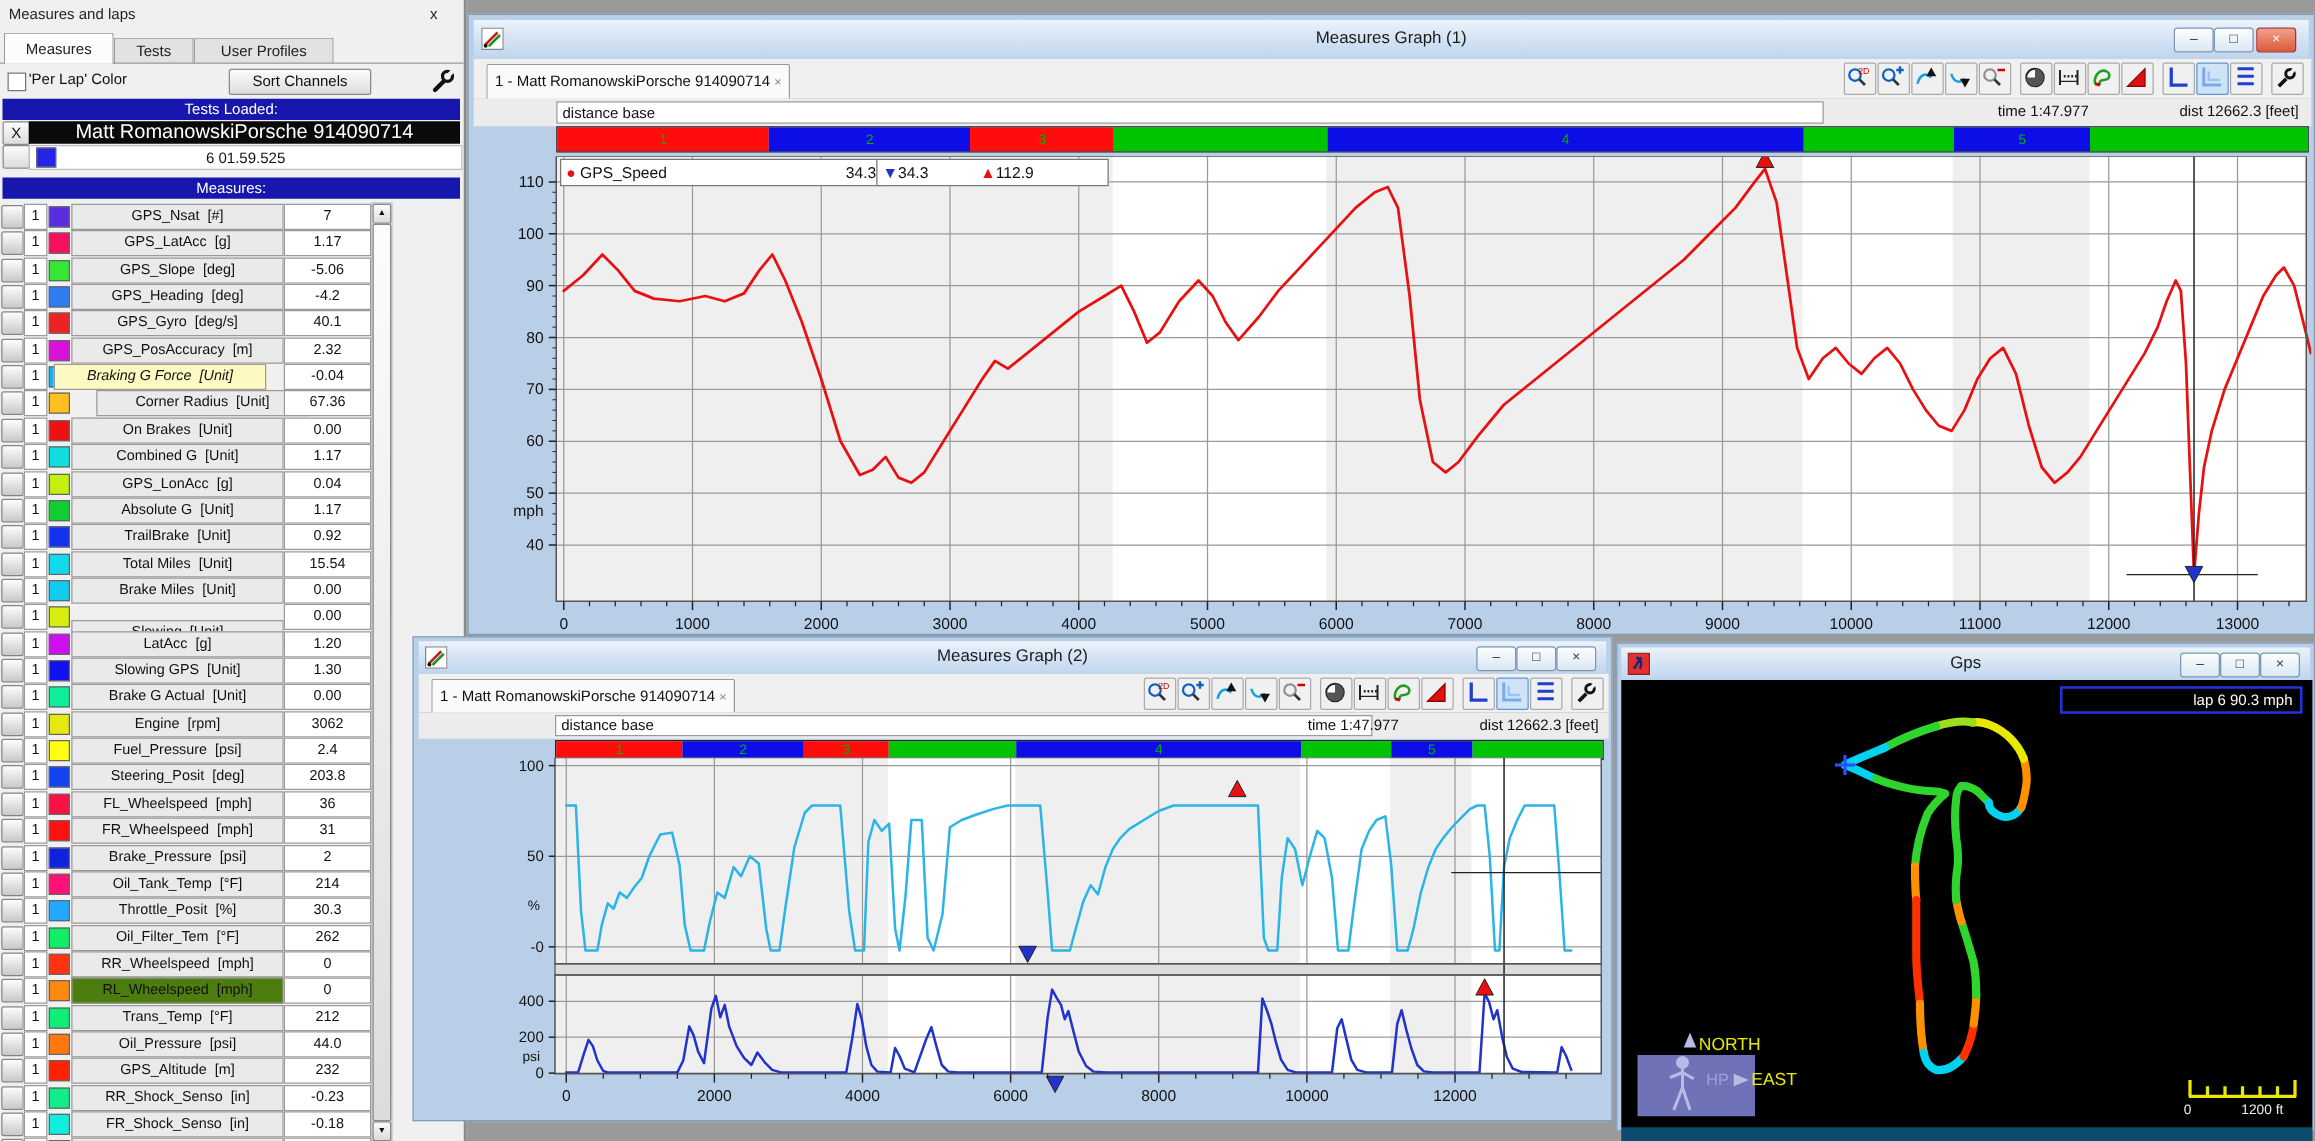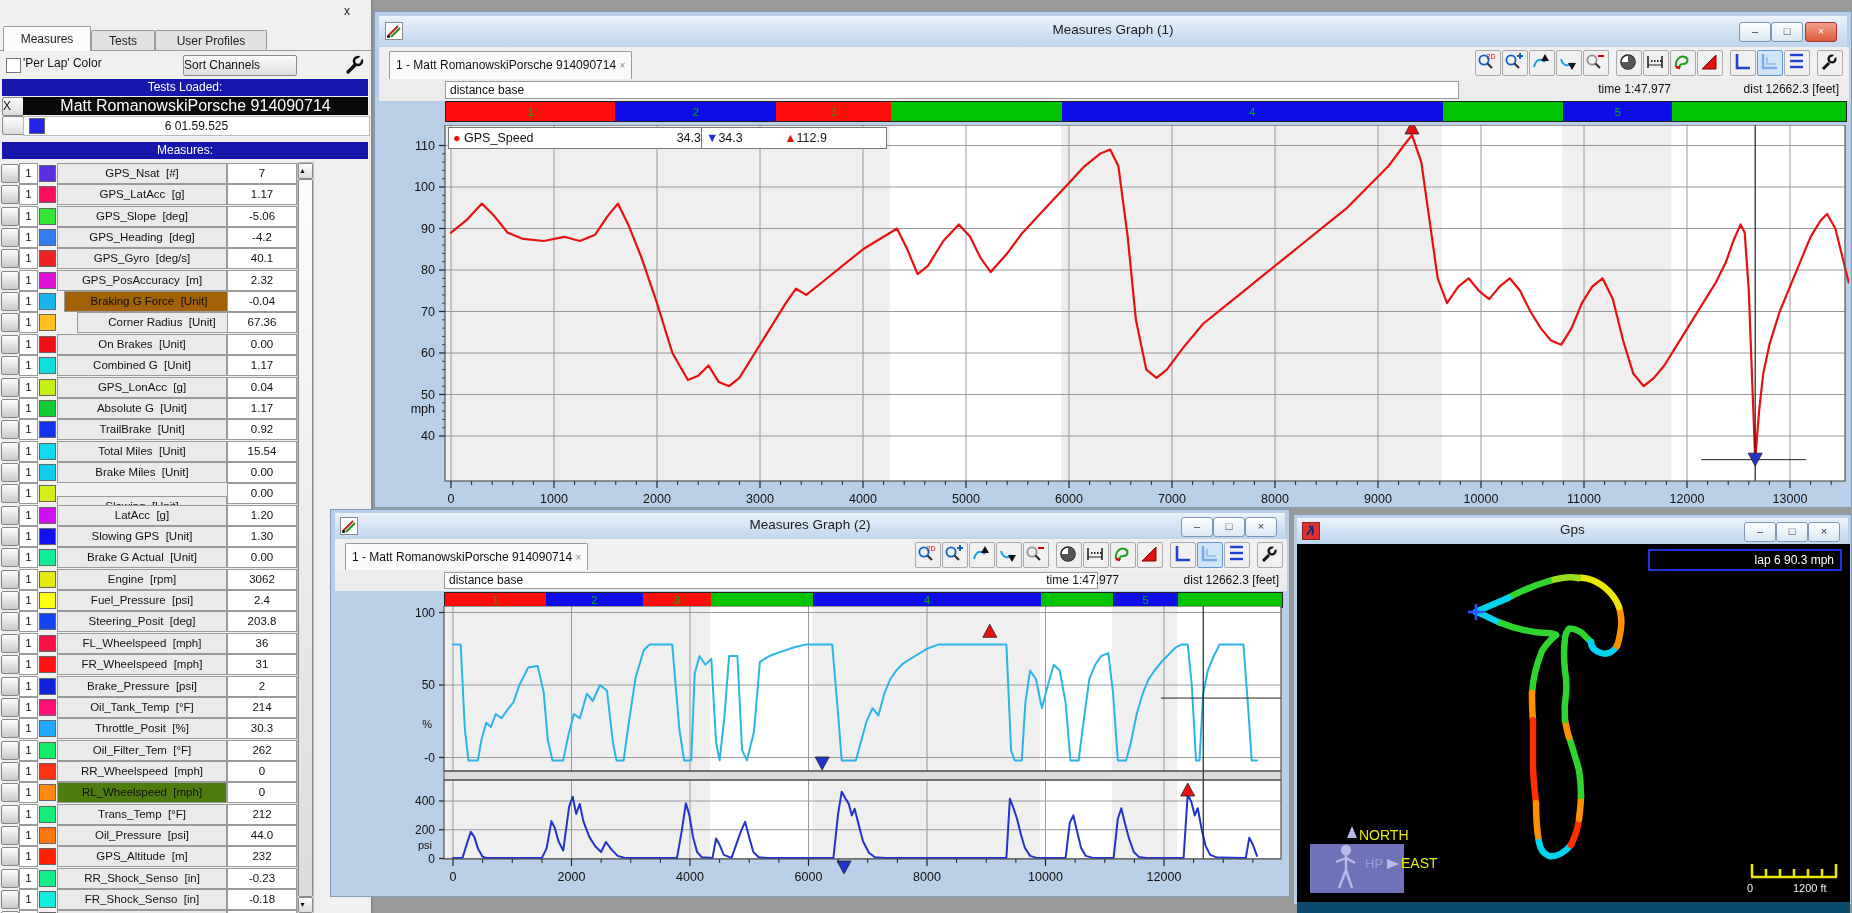--- a/index.html
+++ b/index.html
@@ -6,21 +6,21 @@
   #screen{position:relative;width:1852px;height:913px;background:#9a9a9a;overflow:hidden;font-size:12px;color:#111;}
   .abs{position:absolute;}
   
   #left-panel{position:absolute;left:0;top:0;width:371px;height:913px;background:#f0f0f0;border-right:2px solid #8a8a8a;overflow:hidden;}
   .panel-title{position:absolute;left:0;top:2;width:100%;height:22px;line-height:22px;padding-left:7px;font-size:12px;color:#222;}
   .panel-close{position:absolute;left:338px;top:4px;width:18px;height:16px;text-align:center;line-height:15px;color:#222;cursor:default;font-size:12px;}
   .tab{position:absolute;border:1px solid #9a9a9a;border-bottom:none;background:#e2e2e2;text-align:center;font-size:12px;color:#222;border-radius:2px 2px 0 0;}
   .tab.active{background:#fcfcfc;z-index:3;}
   .tabline{position:absolute;left:0;top:50px;width:371px;height:1px;background:#9a9a9a;}
   .chk{position:absolute;left:6px;top:58px;width:13px;height:13px;background:#fff;border:1px solid #777;}
-  .btn3d{background:linear-gradient(#fcfcfc,#dcdcdc);border:1px solid #8a8a8a;border-radius:2px;text-align:left;color:#111;}
+  .btn3d{background:linear-gradient(#fcfcfc,#dcdcdc);border:1px solid #8a8a8a;border-radius:2px;text-align:center;color:#111;}
   .navybar{position:absolute;left:2px;width:366px;height:17px;background:#1717ad;color:#fff;text-align:center;font-size:12px;line-height:17px;}
   .mrow-handle{position:absolute;background:linear-gradient(#fdfdfd,#c9c9c9);border:1px solid #848484;border-radius:2px;}
   .cell{position:absolute;border:1px solid #9a9a9a;font-size:11.5px;text-align:center;overflow:hidden;white-space:nowrap;}
   .swatch{position:absolute;border:1px solid #666;}
   
   .mdi{position:absolute;background:#b9cfe8;border:1px solid #7f9db9;box-sizing:border-box;}
   .titlebar{position:absolute;background:linear-gradient(#ecf3fb,#d6e4f5 45%,#bfd5ed);border-bottom:1px solid #9ab4d2;}
   .titletext{position:absolute;width:100%;text-align:center;color:#1b1b1b;font-size:13.5px;}
   .wbtn{position:absolute;width:30px;height:18px;border:1px solid #7d97b5;border-radius:3px;background:linear-gradient(#fdfefe,#dbe7f3);text-align:center;line-height:16px;font-size:11px;color:#334;}
   .wbtn.red{background:linear-gradient(#f2a08c,#dd5a3a);color:#fff;border-color:#a33;}
@@ -38,20 +38,21 @@
   .yellowtxt{position:absolute;color:#e8e800;font-size:12px;}
   .whitetxt{position:absolute;color:#eee;font-size:11px;}
   svg{display:block;}
 </style>
 </head>
 <body>
 
 <div id="screen">
 
   <div id="left-panel">
+    <div class="panel-title">Measures and laps</div>
     <div class="panel-close">x</div>
     <div id="tabs-holder">
         <div class="tab active" style="left: 3px; top: 26px; width: 86px; height: 24px; line-height: 24px;">Measures</div>
         <div class="tab" style="left: 91px; top: 30px; width: 62px; height: 20px; line-height: 20px;">Tests</div>
         <div class="tab" style="left: 155px; top: 30px; width: 110px; height: 20px; line-height: 20px;">User Profiles</div>
       </div>
     <div class="tabline"></div>
     <span class="chk"></span>
     <div class="abs" style="left:23px;top:56px;font-size:12px;">'Per Lap' Color</div>
     <div class="btn3d abs" style="left:183px;top:55px;width:112px;height:19px;line-height:19px;font-size:12px;">Sort Channels</div>
@@ -111,21 +112,21 @@
           <div class="mrow-handle" style="left:1px;top:270.78499999999997px;width:16px;height:17px;"></div>
           <div class="cell" style="left:19px;top:269.78499999999997px;width:17px;height:19px;line-height:19px;background:#fff;">1</div>
           <div class="swatch" style="left:39px;top:271.78499999999997px;width:15px;height:15px;background:#d911d9;"></div>
           <div class="cell" style="left:57px;top:269.78499999999997px;width:168px;height:19px;line-height:19px;background:#eaeaea;">GPS_PosAccuracy&nbsp;&nbsp;[m]</div>
           <div class="cell" style="left:227px;top:269.78499999999997px;width:68px;height:19px;line-height:19px;background:#fff;">2.32</div>
         </div>
         <div>
           <div class="mrow-handle" style="left:1px;top:292.142px;width:16px;height:17px;"></div>
           <div class="cell" style="left:19px;top:291.142px;width:17px;height:19px;line-height:19px;background:#fff;">1</div>
           <div class="swatch" style="left:39px;top:293.142px;width:15px;height:15px;background:#19b4f0;"></div>
-          <div class="cell" style="left:64px;top:291.142px;width:168px;height:19px;line-height:19px;background:#a16207;">Braking G Force&nbsp;&nbsp;[Unit]</div>
+          <div class="cell" style="left:43px;top:291.142px;width:168px;height:19px;line-height:19px;background:#fef9c3;font-style:italic;">Braking G Force&nbsp;&nbsp;[Unit]</div>
           <div class="cell" style="left:227px;top:291.142px;width:68px;height:19px;line-height:19px;background:#fff;">-0.04</div>
         </div>
         <div>
           <div class="mrow-handle" style="left:1px;top:313.499px;width:16px;height:17px;"></div>
           <div class="cell" style="left:19px;top:312.499px;width:17px;height:19px;line-height:19px;background:#fff;">1</div>
           <div class="swatch" style="left:39px;top:314.499px;width:15px;height:15px;background:#ffc020;"></div>
           <div class="cell" style="left:57px;top:312.499px;width:168px;height:19px;line-height:19px;background:#eaeaea;margin-left:20px;">Corner Radius&nbsp;&nbsp;[Unit]</div>
           <div class="cell" style="left:227px;top:312.499px;width:68px;height:19px;line-height:19px;background:#fff;">67.36</div>
         </div>
         <div>

